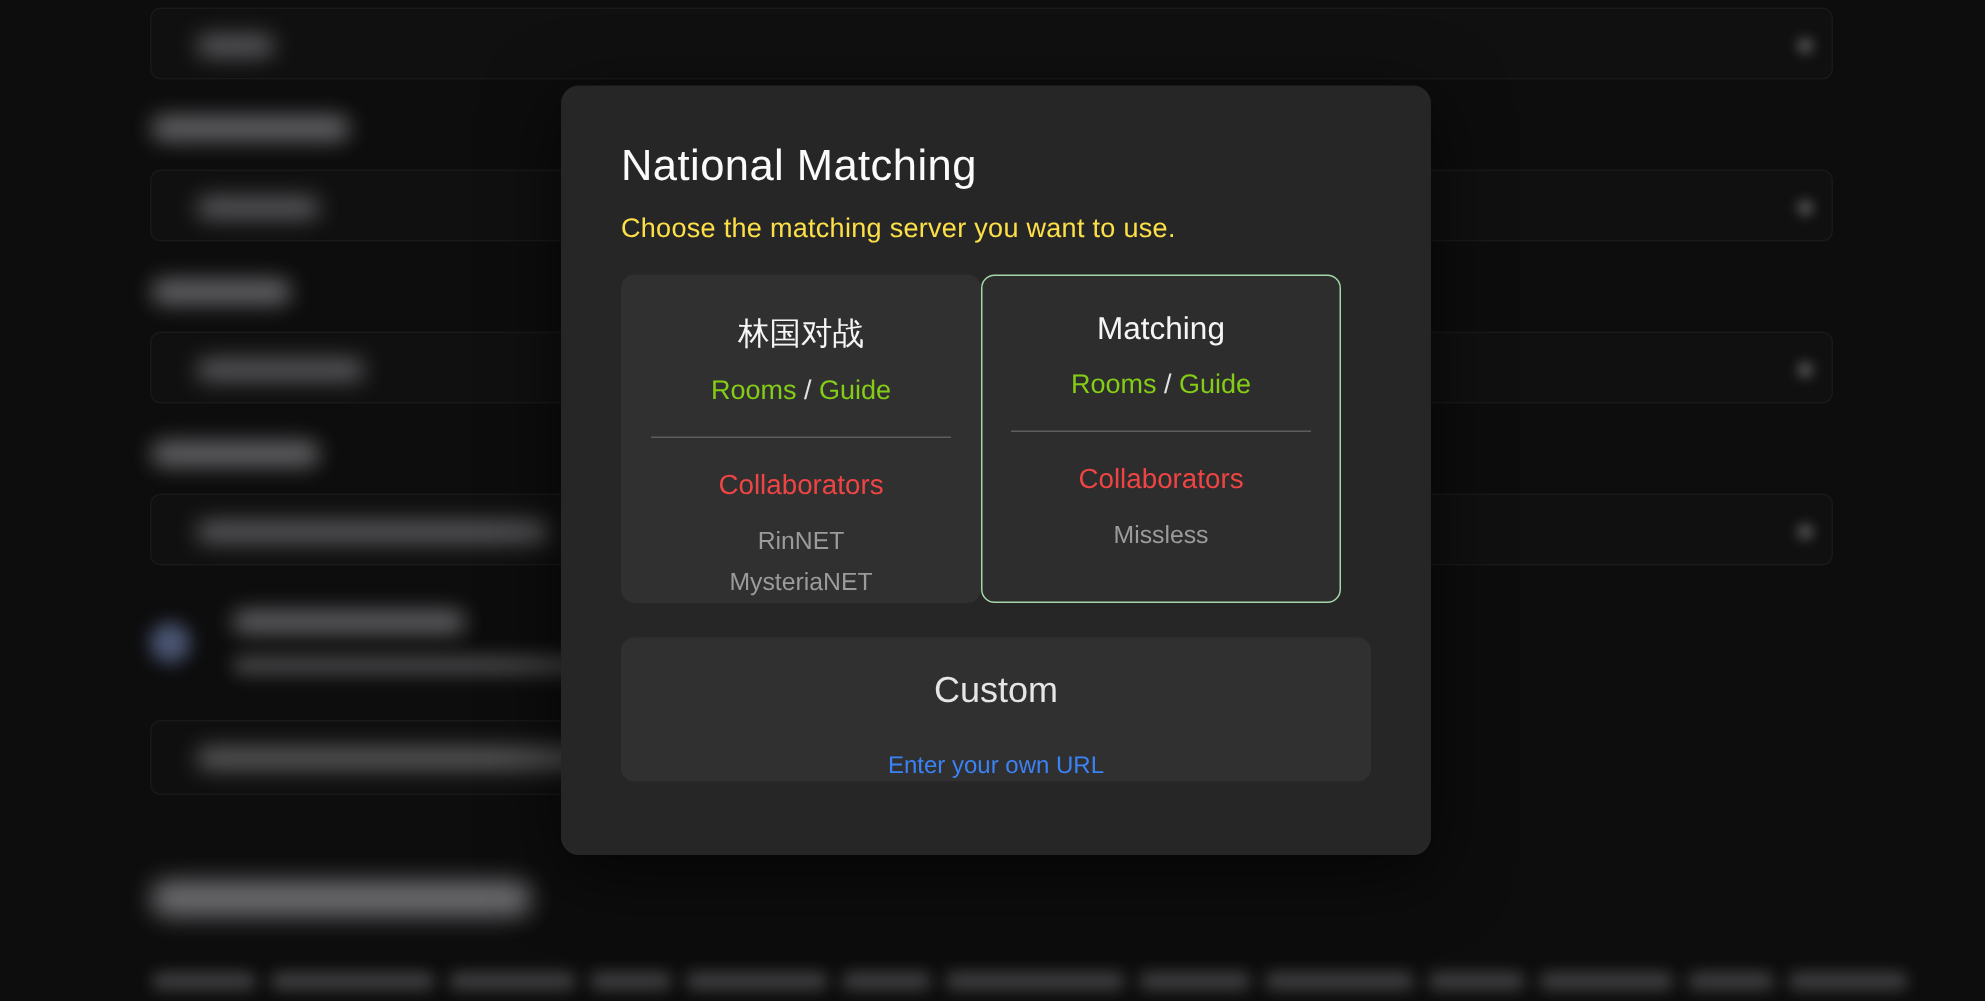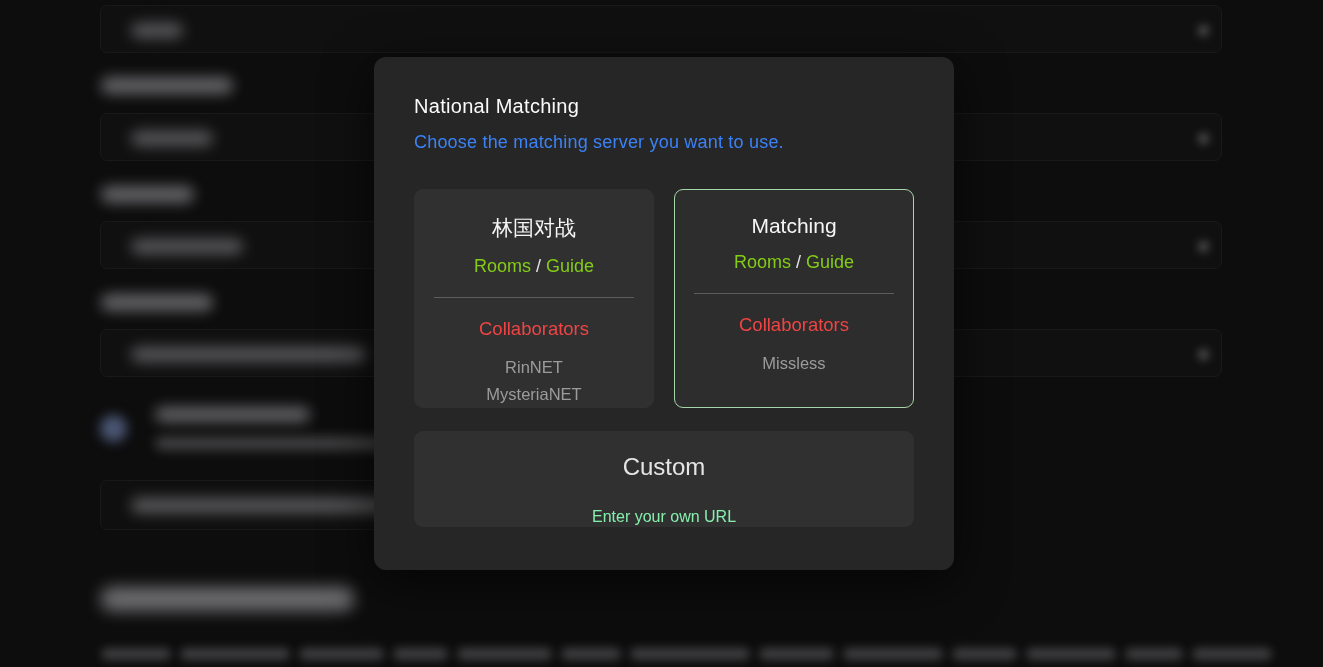--- a/index.html
+++ b/index.html
@@ -70,29 +70,29 @@
   .overlay { position: absolute; inset: 0; background: rgba(0,0,0,0.28); }
 
   
   .modal {
     position: absolute; left: 374px; top: 57px; width: 580px; height: 513px;
     background: #262627; border-radius: 12px;
     box-shadow: 0 12px 50px rgba(0,0,0,0.65);
     padding: 38px 40px 40px 40px;
   }
   .modal-title {
-    color: #fafafa; font-size: 20px; font-weight: 500;
+    color: #fafafa; font-size: 29px; font-weight: 500;
     letter-spacing: 0.3px; margin-bottom: 14px;
   }
   .modal-subtitle {
-    color: #3b82f6; font-size: 18px; font-weight: 400;
-    letter-spacing: 0.2px; margin-bottom: 36px;
-  }
-
-  .server-row { display: flex; gap: 20px; }
+    color: #fde047; font-size: 18px; font-weight: 400;
+    letter-spacing: 0.2px; margin-bottom: 20px;
+  }
+
+  .server-row { display: flex; }
   .server-card {
     width: 240px; height: 219px; background: #303031;
     border: 1px solid #303031; border-radius: 9px;
     text-align: center; padding-top: 24px; cursor: pointer;
   }
   .server-card.selected { border: 1.5px solid #a5d6a7; background: #2c2d2c; }
   .server-name { color: #f5f5f5; font-size: 21px; margin-bottom: 14px; }
   .server-links { font-size: 18px; color: #e3e3e3; }
   .server-links a { color: #84cc16; text-decoration: none; cursor: pointer; }
   .card-divider {
@@ -100,21 +100,21 @@
     margin: 20px auto 20px auto;
   }
   .collab-title { color: #ef4444; font-size: 18.5px; margin-bottom: 14px; }
   .collab-name { color: #9b9b9b; font-size: 16.5px; line-height: 27px; }
 
   .custom-card {
     margin-top: 23px; width: 500px; height: 96px; background: #303031;
     border-radius: 9px; text-align: center; padding-top: 22px; cursor: pointer;
   }
   .custom-title { color: #e5e5e5; font-size: 24px; margin-bottom: 27px; }
-  .custom-subtitle { color: #86efac; font-size: 16px; text-align: center; }
+  .custom-subtitle { color: #3b82f6; font-size: 16px; text-align: center; }
 </style>
 </head>
 <body>
 
 <div class="bg-page">
 
   <div class="bg-input" style="top:5px;">
     <span class="val" style="width:52px;"></span>
     <span class="chev"></span>
   </div>

